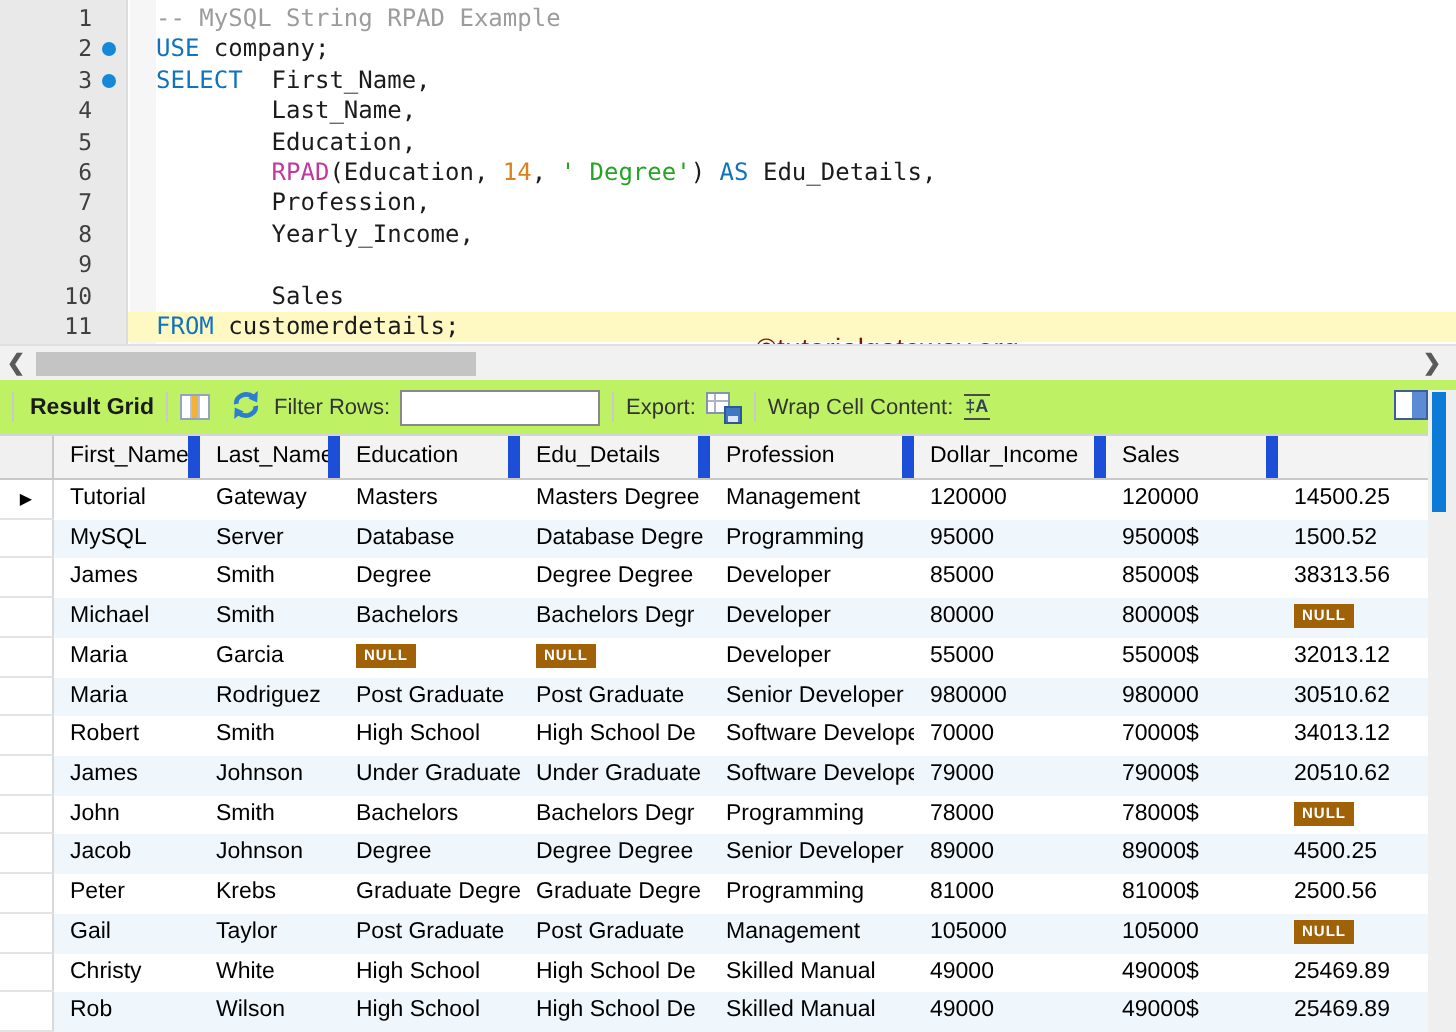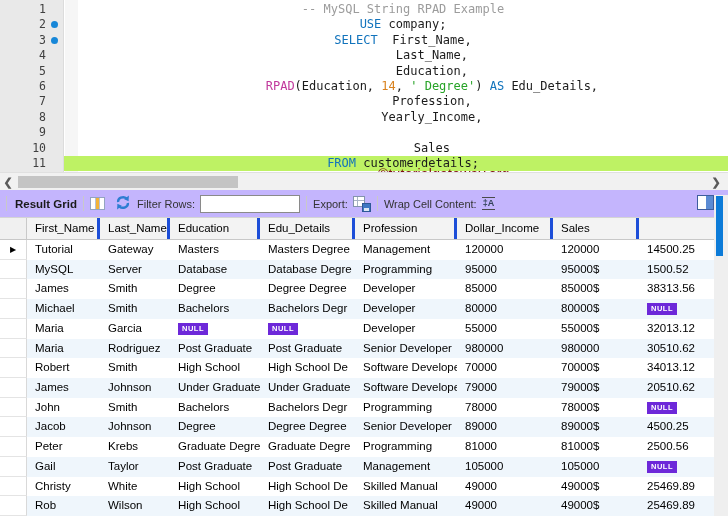--- a/index.html
+++ b/index.html
@@ -10,39 +10,39 @@
   
   .editor { position:absolute; left:0; top:0; width:728px; height:172px; background:#fff; overflow:hidden; }
   .gutter-bg { position:absolute; left:0; top:0; width:64px; height:172px; background:#e9e9e9; border-right:1px solid #dcdcdc; }
   .fold-bg   { position:absolute; left:65px; top:0; width:13px; height:172px; background:#f6f6f6; }
   .editor-lines { position:absolute; left:0; top:2px; width:728px; }
   .line { display:flex; height:15.4px; line-height:15.4px; }
   .ln-num { width:46px; text-align:right; font-family:"DejaVu Sans Mono", monospace; font-size:11.5px; color:#404040; }
   .ln-dot { width:18px; position:relative; }
   .ln-dot .dot { position:absolute; left:5px; top:4px; width:7px; height:7px; border-radius:50%; background:#1787d8; }
   .ln-fold { width:14px; }
-  .ln-code { flex:1; white-space:pre; font-family:"DejaVu Sans Mono", monospace; font-size:12px;text-align:center; }
-  .line.hl .ln-fold, .line.hl .ln-code { background:#bef264; }
+  .ln-code { flex:1; white-space:pre; font-family:"DejaVu Sans Mono", monospace; font-size:12px; }
+  .line.hl .ln-fold, .line.hl .ln-code { background:#fef9c3; }
   .tok-comment { color:#9c9c9c; }
   .tok-kw { color:#1173bc; }
   .tok-fn { color:#c1399c; }
   .tok-num { color:#d9821e; }
   .tok-str { color:#27a327; }
   .tok-plain { color:#1b1b1b; }
   .watermark { position:absolute; left:378px; top:166px; font-size:14px; font-weight:normal; color:#7b1113; letter-spacing:0.2px; }
 
   
   .hscroll { position:absolute; left:0; top:172px; width:728px; height:18px; background:#f1f1f1; border-top:1px solid #e0e0e0; }
   .hs-arrow { position:absolute; top:2px; width:14px; height:14px; color:#5a5a5a; font-size:11px; font-weight:bold; text-align:center; line-height:14px; }
   .hs-left { left:1px; }
   .hs-right { right:5px; }
   .hs-thumb { position:absolute; left:18px; top:3px; width:220px; height:12px; background:#c4c4c4; }
 
   
-  .rg-toolbar { position:absolute; left:0; top:190px; width:728px; height:28px; background:#c4b5fd;
+  .rg-toolbar { position:absolute; left:0; top:190px; width:728px; height:28px; background:#bef264;
                 border-bottom:1px solid #d4d4d4; display:flex; align-items:center; font-size:11px; color:#222; }
   .sep { width:1px; height:15px; background:#c9c9c9; margin:0 6px; flex:0 0 auto; }
   .rg-title { font-weight:bold; font-size:11.5px; color:#1a1a1a; white-space:nowrap; }
   .tb-label { white-space:nowrap; color:#333; }
   .grid-icon { width:15px; height:13px; border:1px solid #94a4c0; background:#fff; display:flex; flex:0 0 auto; }
   .grid-icon i { flex:1; border-right:1px solid #b7c2d4; }
   .grid-icon i:nth-child(2) { background:#f2b237; }
   .grid-icon i:last-child { border-right:0; }
   .refresh-icon { flex:0 0 auto; margin:0 6px 0 10px; }
   .filter-input { width:100px; height:18px; border:1px solid #8a8a8a; background:#fff; font-size:11px; padding:0 3px; margin-left:5px; }
@@ -55,29 +55,29 @@
   .export-icon .ed::after { content:""; position:absolute; left:1px; bottom:0px; width:5px; height:3px; background:#dce6f4; }
   .wrap-icon { flex:0 0 auto; margin-left:5px; border-top:1px solid #4a4a4a; border-bottom:1px solid #4a4a4a;
                font-size:9px; line-height:11px; color:#33425a; padding:0 1px; font-weight:bold; }
   .panel-icon { position:absolute; right:14px; top:5px; width:17px; height:15px; border:1px solid #3e5d9e; background:#fff; }
   .panel-icon::after { content:""; position:absolute; right:0; top:0; width:7px; height:13px; background:#5b8bd4; }
 
   
   .grid-header { position:absolute; left:0; top:218px; width:714px; height:22px; display:grid;
                  grid-template-columns:27px 73px 70px 90px 95px 102px 96px 86px 75px;
                  background:#f3f3f3; border-bottom:1px solid #c8c8c8; font-size:11.5px; color:#000; }
-  .gh-cell { line-height:21px; padding-left:8px; border-right:3px solid #1d4ed8; overflow:hidden; white-space:nowrap; }
+  .gh-cell { line-height:21px; padding-left:8px; border-right:6px solid #1d4ed8; overflow:hidden; white-space:nowrap; }
   .gh-corner { border-right:1px solid #c9c9c9; background:#f0f0f0; }
   .grid-body { position:absolute; left:0; top:240px; width:714px; height:276px; overflow:hidden; background:#fff; }
   .g-row { display:grid; grid-template-columns:27px 73px 70px 90px 95px 102px 96px 86px 75px; height:19.72px; }
   .g-row.alt .g-cell { background:#eff6fc; }
   .g-cell { font-size:11.5px; color:#000; line-height:19.7px; padding-left:8px; white-space:nowrap; overflow:hidden; }
   .g-sel { background:#fff !important; border-right:1px solid #d9d9d9; border-bottom:1px solid #e4e4e4;
            padding:0; text-align:center; line-height:19px; font-size:8px; color:#000; }
-  .null-badge { display:inline-block; background:#6d28d9; color:#fff; font-size:7.5px; font-weight:bold;
+  .null-badge { display:inline-block; background:#a16207; color:#fff; font-size:7.5px; font-weight:bold;
                 line-height:10px; padding:1px 4px; vertical-align:middle; letter-spacing:0.5px; }
 
   
   .vscroll { position:absolute; right:0; top:195px; width:14px; height:321px; background:#efefef; }
   .vs-thumb { position:absolute; left:2px; top:1px; width:7px; height:60px; background:#0c7bd8; }
 </style>
 </head>
 <body>
 
 <div class="screen">

